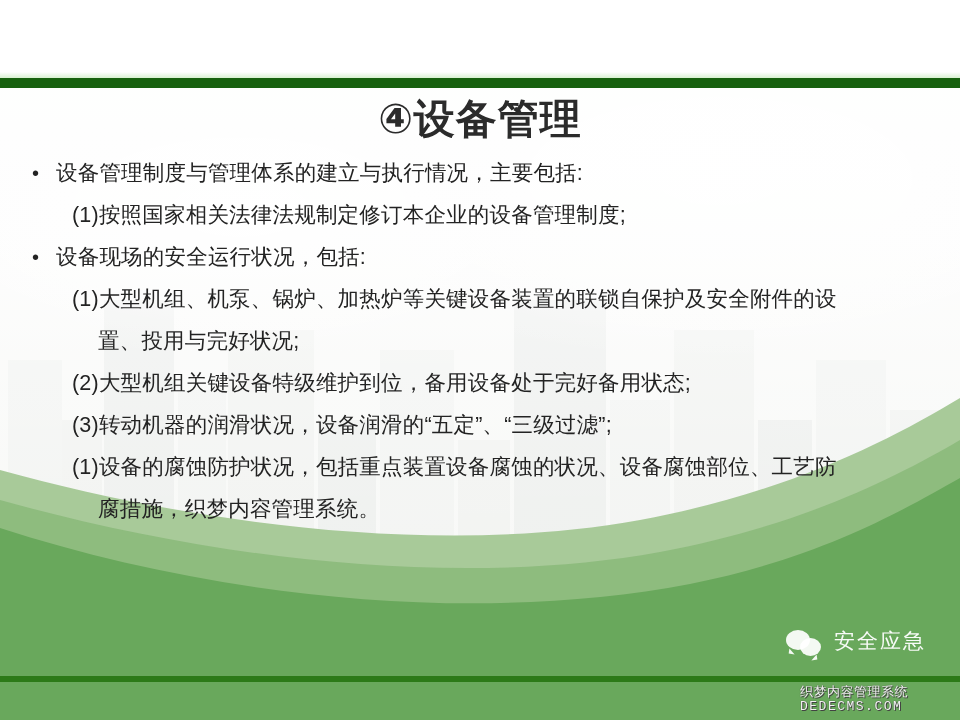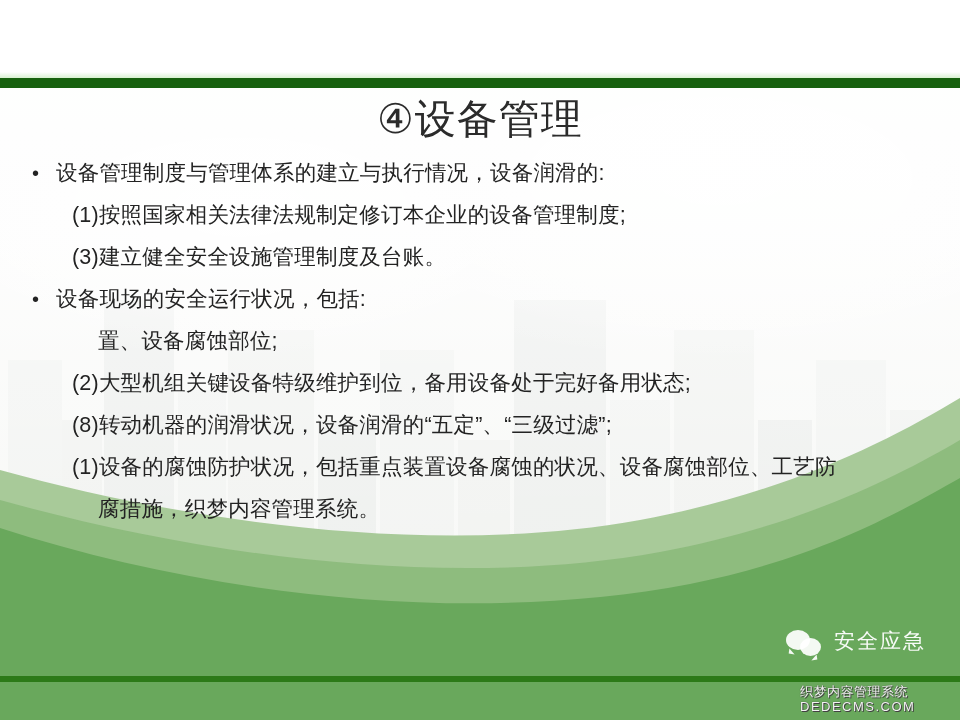--- a/index.html
+++ b/index.html
@@ -75,21 +75,21 @@
   
   .title {
     position: absolute;
     left: 0; top: 93px;
     width: 960px;
     text-align: center;
     font-size: 41px;
     line-height: 52px;
     color: #2b2b2b;
     letter-spacing: 1px;
-    font-weight: 400;
+    font-weight: 700;
     white-space: nowrap;
   }
 
   
   .body {
     position: absolute;
     left: 28px; top: 152px;
     width: 906px;
   }
   .line {
@@ -177,21 +177,21 @@
     letter-spacing: 0.5px;
     text-shadow: 0 0 1px #333, 1px 1px 0 #444;
     white-space: nowrap;
   }
   .dede-mark .dd2 {
     font-size: 13px;
     color: #f3f3f3;
     letter-spacing: 1.5px;
     text-shadow: 0 0 1px #333, 1px 1px 0 #444;
     white-space: nowrap;
-    font-family: Liberation Sans, sans-serif;
+    font-family: Liberation Mono, monospace;
   }
 </style>
 </head>
 <body>
 
 <div id="slide">
 
   <div class="photo-bg">
     <div class="sky"></div>
     <div class="bldg l" style="left:8px;  width:54px;  height:360px;"></div>
@@ -223,34 +223,34 @@
   <div class="top-rule-glow"></div>
   <div class="top-rule"></div>
   <div class="bottom-rule"></div>
 
   <div class="title">④设备管理</div>
 
   <div class="body">
 
     <div class="line lvl1">
       <span class="bullet">•</span>
-      <span class="txt">设备管理制度与管理体系的建立与执行情况，设备润滑的:</span>
+      <span class="txt">设备管理制度与管理体系的建立与执行情况，主要包括:</span>
     </div>
 
     <div class="line lvl2">(1)按照国家相关法律法规制定修订本企业的设备管理制度;</div>
-    <div class="line lvl2">(3)建立健全安全设施管理制度及台账。</div>
 
     <div class="line lvl1">
       <span class="bullet">•</span>
       <span class="txt">设备现场的安全运行状况，包括:</span>
     </div>
 
-    <div class="line lvl2 cont">置、设备腐蚀部位;</div>
+    <div class="line lvl2">(1)大型机组、机泵、锅炉、加热炉等关键设备装置的联锁自保护及安全附件的设</div>
+    <div class="line lvl2 cont">置、投用与完好状况;</div>
     <div class="line lvl2">(2)大型机组关键设备特级维护到位，备用设备处于完好备用状态;</div>
-    <div class="line lvl2">(8)转动机器的润滑状况，设备润滑的“五定”、“三级过滤”;</div>
+    <div class="line lvl2">(3)转动机器的润滑状况，设备润滑的“五定”、“三级过滤”;</div>
     <div class="line lvl2">(1)设备的腐蚀防护状况，包括重点装置设备腐蚀的状况、设备腐蚀部位、工艺防</div>
     <div class="line lvl2 cont">腐措施，织梦内容管理系统。</div>
   </div>
 
   <div class="wechat-mark">
     <span class="wx-logo">
       <span class="wx-big"></span>
       <span class="wx-small"></span>
     </span>
     <span class="wx-text">安全应急</span>

